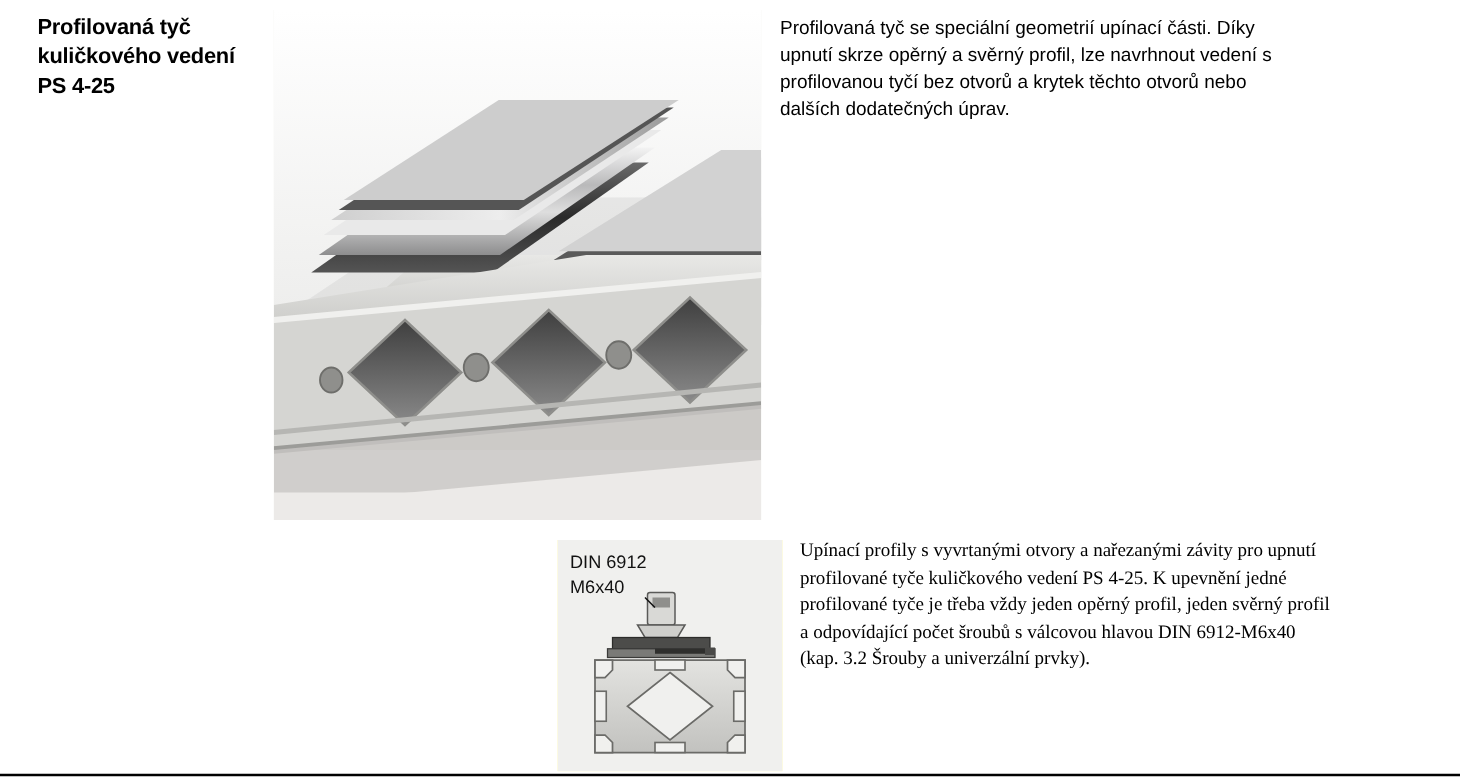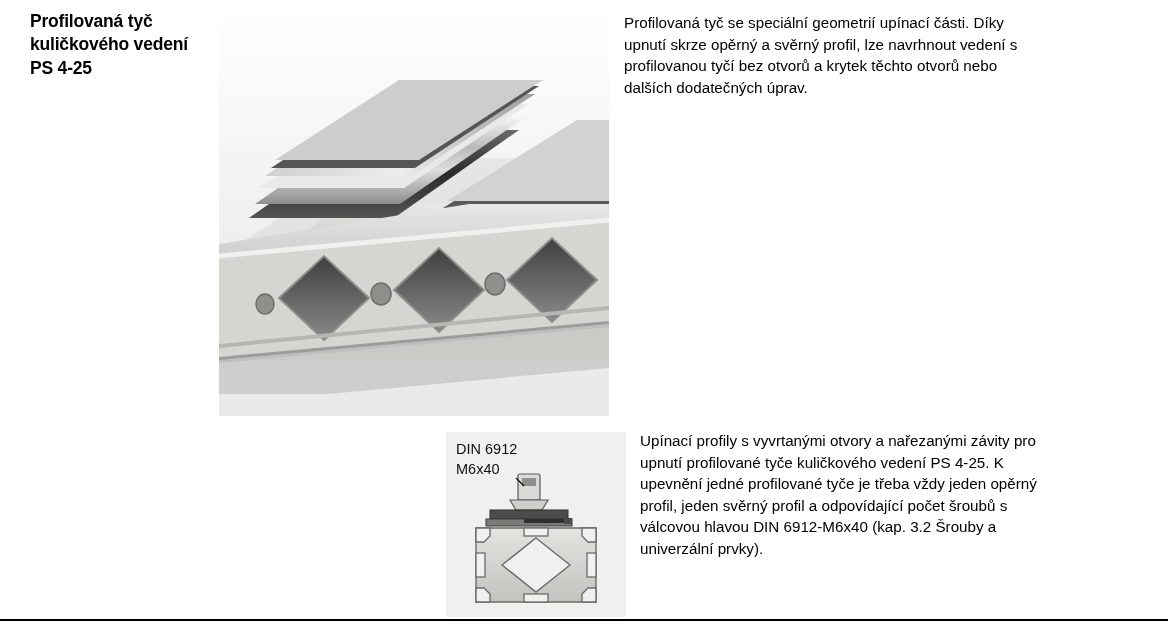--- a/index.html
+++ b/index.html
@@ -72,20 +72,21 @@
   .text-bottom {
     position: absolute;
     left: 640px;
     top: 430px;
     width: 430px;
     font-size: 15.2px;
     line-height: 1.42;
   }
   .text-bottom p {
     margin: 0;
+    font-family: Liberation Serif, serif;
   }
   .text-bottom p.spaced {
     margin-top: 13px;
   }
   sub {
     font-size: 10.5px;
     vertical-align: baseline;
     position: relative;
     top: 3px;
   }

